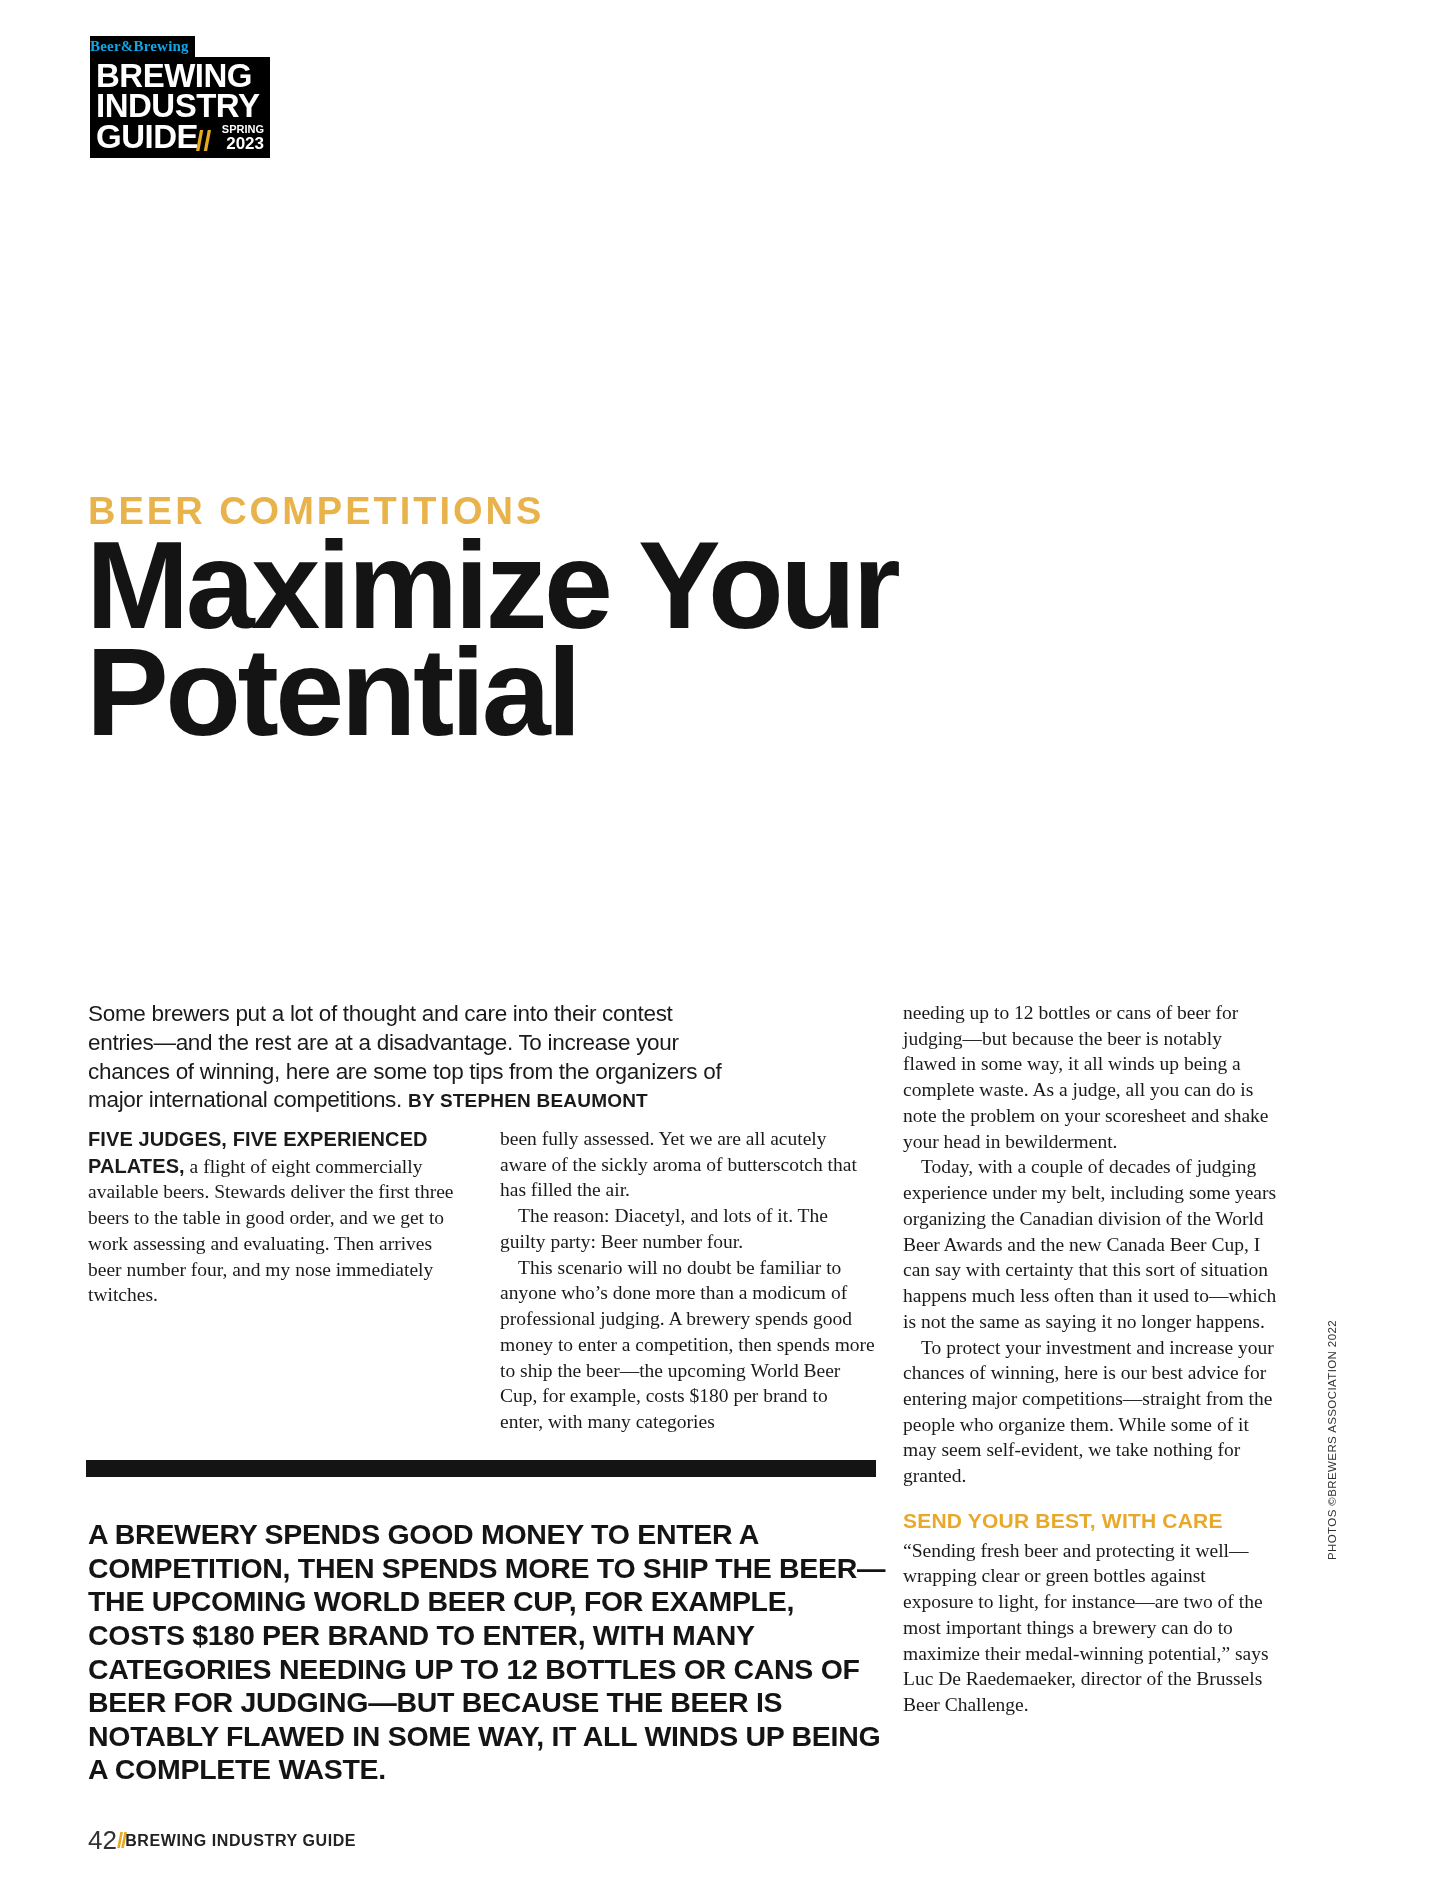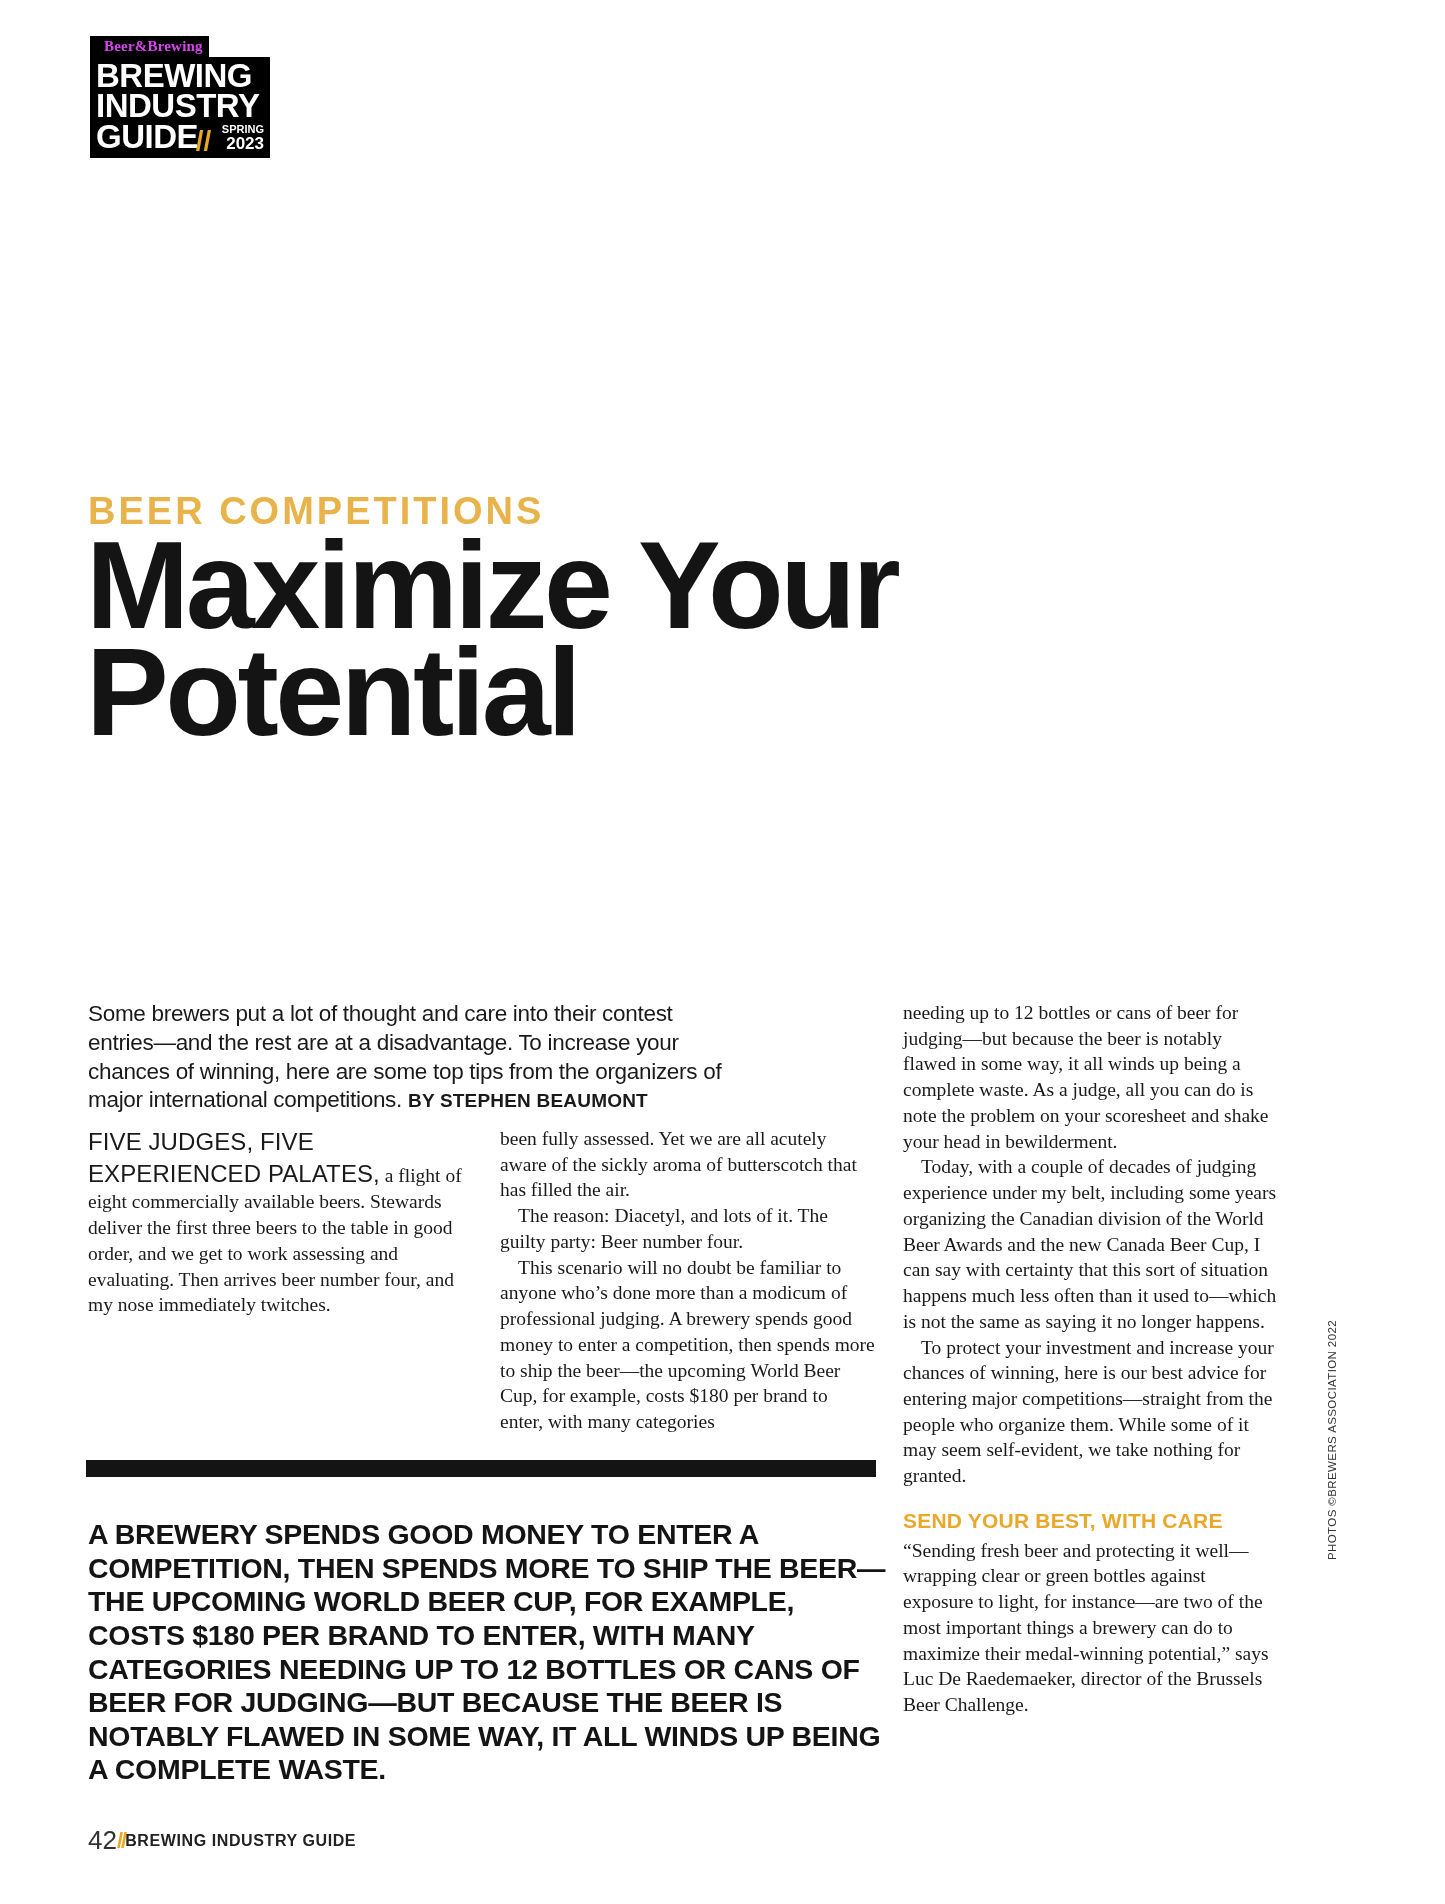--- a/index.html
+++ b/index.html
@@ -18,26 +18,26 @@
 
   
   .masthead {
     position: absolute;
     left: 90px;
     top: 36px;
     width: 180px;
   }
   .masthead-top {
     background: #000000;
-    color: #d946ef;
+    color: #0ea5e9;
     font-family: "Liberation Serif", serif;
     font-weight: bold;
     font-size: 15px;
     letter-spacing: 0.2px;
-    padding: 3px 6px 4px 14px;
+    padding: 3px 6px 4px 0;
     display: inline-block;
     line-height: 1;
   }
   .masthead-main {
     background: #000000;
     color: #ffffff;
     font-family: "Liberation Sans", sans-serif;
     font-weight: bold;
     font-size: 33px;
     line-height: 0.92;
@@ -116,22 +116,22 @@
     font-family: "Liberation Serif", serif;
     font-size: 19.5px;
     line-height: 1.32;
     color: #1a1a1a;
     text-align: left;
   }
   .col p { margin: 0; text-indent: 18px; }
   .col p.first { text-indent: 0; }
   .dropcap-lead {
     font-family: "Liberation Sans", sans-serif;
-    font-weight: normal;
-    font-size: 24px;
+    font-weight: bold;
+    font-size: 20px;
     letter-spacing: 0.1px;
   }
 
   #col1 { left: 88px;  top: 1126px; width: 375px; }
   #col2 { left: 500px; top: 1126px; width: 375px; }
   #col3 { left: 903px; top: 1000px; width: 375px; }
 
   .subhead {
     font-family: "Liberation Sans", sans-serif;
     font-weight: bold;

